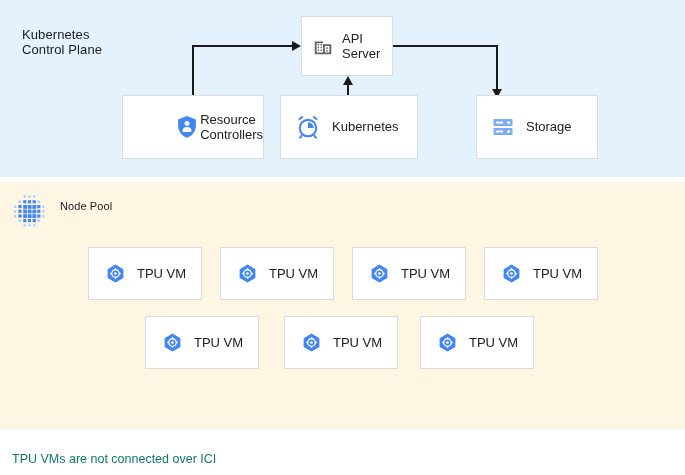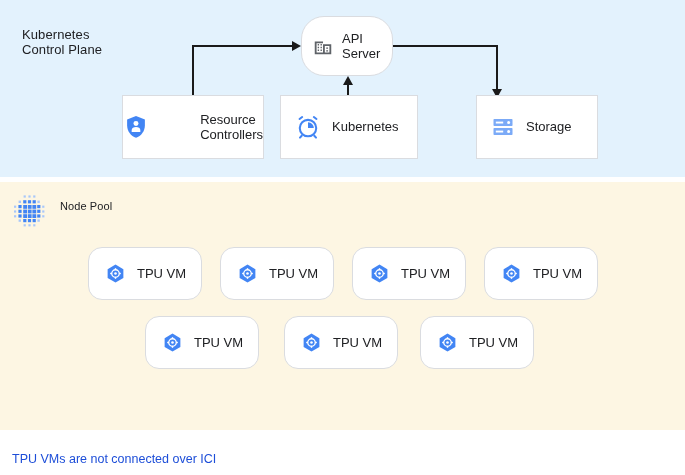--- a/index.html
+++ b/index.html
@@ -83,28 +83,27 @@
 
   
   .box-api {
     left: 301px;
     top: 16px;
     width: 92px;
     height: 60px;
     justify-content: flex-start;
     padding-left: 10px;
     gap: 8px;
-    border-radius: 23px;
   }
   .box-rc {
     left: 122px;
     top: 95px;
     width: 142px;
     height: 64px;
-    justify-content: space-between;
+    justify-content: flex-end;
     padding-left: 0;
     gap: 0;
   }
   .box-sched {
     left: 280px;
     top: 95px;
     width: 138px;
     height: 64px;
     justify-content: flex-start;
     padding-left: 14px;
@@ -122,21 +121,20 @@
   }
 
   
   .box-vm {
     width: 114px;
     height: 53px;
     justify-content: flex-start;
     padding-left: 16px;
     gap: 11px;
     font-size: 13px;
-    border-radius: 14px;
   }
 
   
   .conn {
     position: absolute;
     background: #1a1a1a;
   }
   .conn-h { height: 1.6px; }
   .conn-v { width: 1.6px; }
 
@@ -159,21 +157,21 @@
     border-left: 5px solid transparent;
     border-right: 5px solid transparent;
     border-bottom: 9px solid #1a1a1a;
   }
 
   .caption {
     position: absolute;
     left: 12px;
     top: 452px;
     font-size: 12.5px;
-    color: #1d4ed8;
+    color: #0f766e;
   }
 </style>
 </head>
 <body>
 
 <div class="panel panel-control"></div>
 
 <div class="panel-title title-control">Kubernetes
 Control Plane</div>
 

